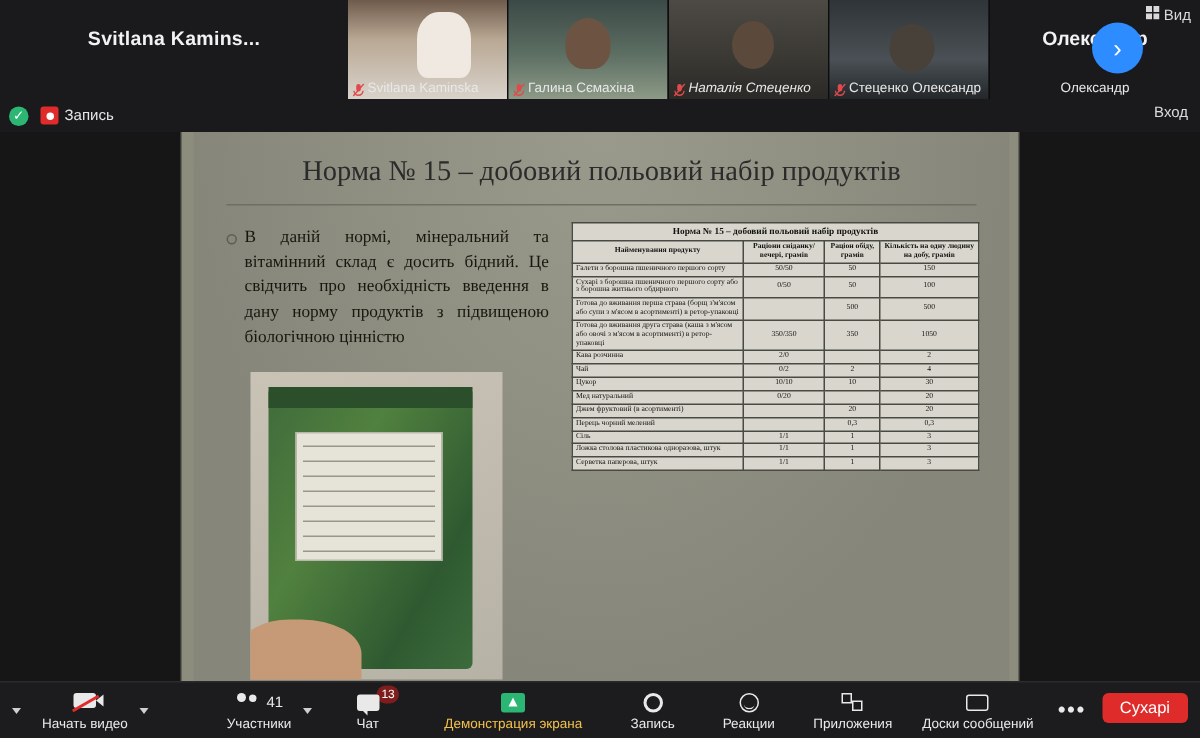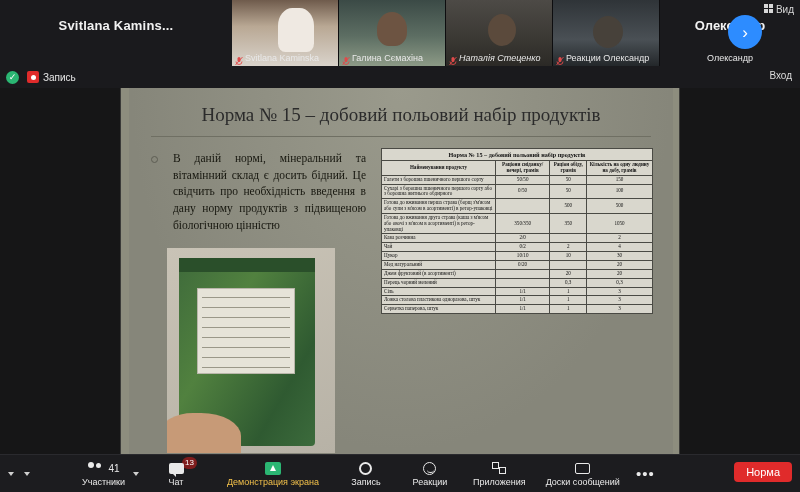--- a/index.html
+++ b/index.html
@@ -163,21 +163,21 @@
     color: #2b2b2b;
     font-family: "Liberation Serif", serif;
     font-size: 19px;
   }
   .slide-rule {
     position: absolute; left: 22px; top: 48px;
     width: 500px; height: 1px; background: #6f6f63;
   }
   .bullet-block {
     position: absolute; left: 22px; top: 62px; width: 215px;
-    display: flex; gap: 15px;
+    display: flex; gap: 5px;
   }
   .bullet-dot {
     margin-top: 6px;
     width: 7px; height: 7px; border-radius: 50%;
     border: 1px solid #5d5d53; background: transparent;
     flex: 0 0 auto;
   }
   .bullet-text {
     color: #17170f;
     font-family: "Liberation Serif", serif;
@@ -377,21 +377,21 @@
     </div>
 
     <div class="tile vid4">
       <span class="micicon">
         <svg viewBox="0 0 8 10" width="8" height="10">
             <rect x="2.5" y="1" width="3" height="5" rx="1.5" fill="#e04a4a"></rect>
             <path d="M1 5.5a3 3 0 006 0" stroke="#e04a4a" fill="none" stroke-width="0.9"></path>
             <line x1="0.5" y1="9" x2="7.5" y2="1" stroke="#e04a4a" stroke-width="0.9"></line>
           </svg>
       </span>
-      <div class="label">Реакции Олександр</div>
+      <div class="label">Стеценко Олександр</div>
     </div>
 
     <div class="strip-right">
       <div class="bigname">Олександр</div>
       <div class="label">Олександр</div>
 
       <div class="next-arrow">
         <span>›</span>
       </div>
 
@@ -548,20 +548,26 @@
 
       </div>
     </div>
   </div>
 
   <div class="toolbar">
 
     <div class="tb-group" style="margin-left:6px;">
       <div class="caret" style="margin-right:8px;"></div>
 
+      <div class="tb-item">
+        <div class="ic">
+            <span class="muted-slash"><span class="i-cam"></span></span>
+          </div>
+        <div class="lb">Начать видео</div>
+      </div>
       <div class="caret"></div>
     </div>
 
     <div class="tb-group" style="margin-left:46px;">
       <div class="tb-item">
         <div class="ic">
             <span class="i-people"></span>
             <span style="color:#e9e9e9;font-size:10px;margin-left:3px;">41</span>
           </div>
         <div class="lb">Участники</div>
@@ -611,16 +617,16 @@
         </div>
       <div class="lb">Доски сообщений</div>
     </div>
 
     <div class="tb-item" style="margin-left:4px;min-width:28px;">
       <div class="ic">
           <span class="i-more">•••</span>
         </div>
     </div>
 
-    <div class="leave-btn">Норма</div>
+    <div class="leave-btn">Сухарі</div>
   </div>
 
 </div>
 
 </body></html>

